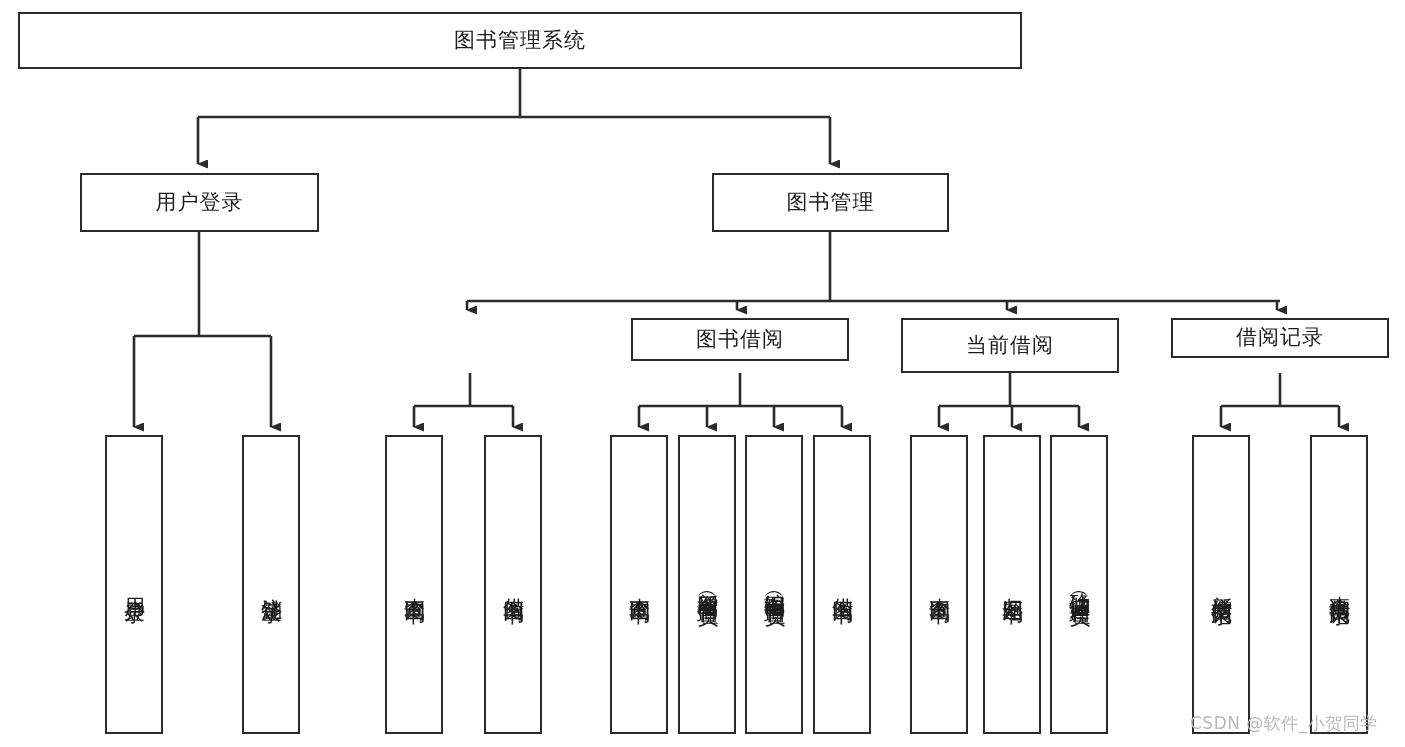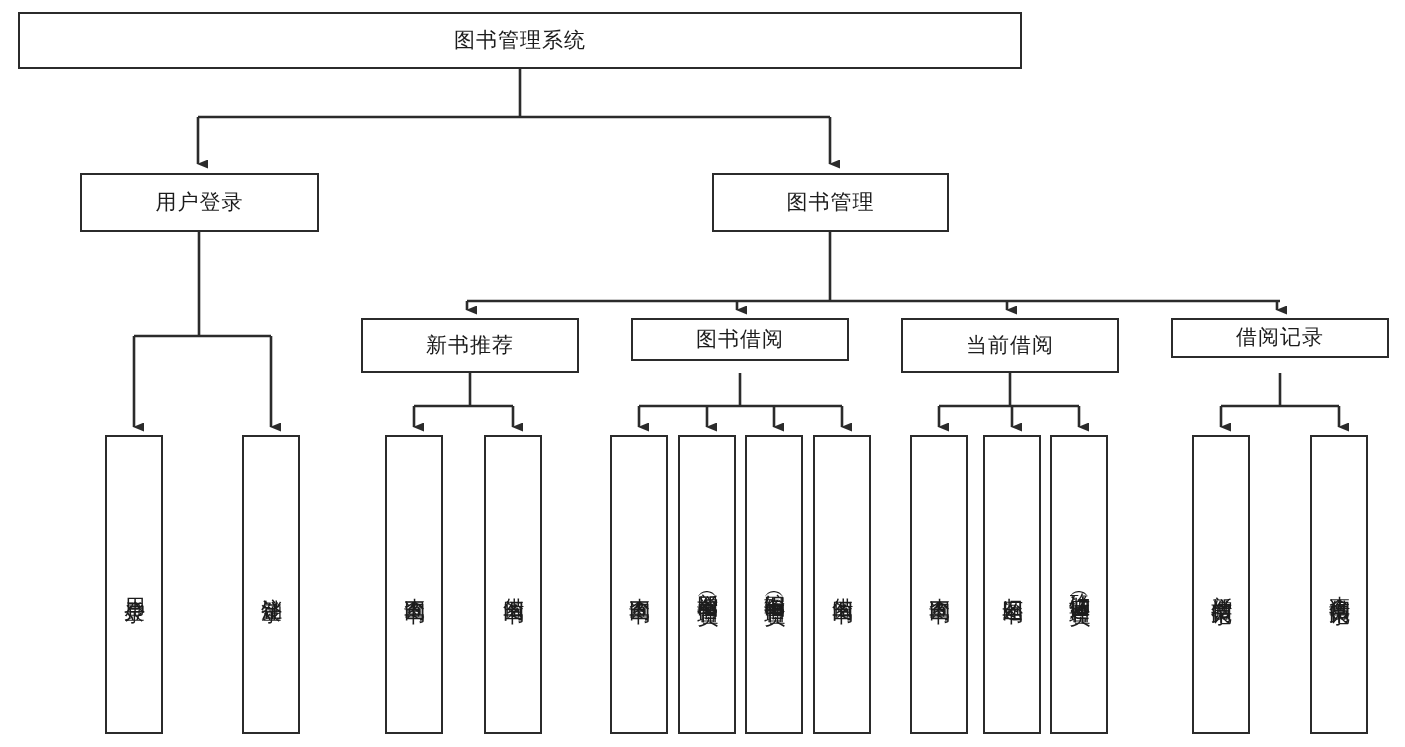--- a/index.html
+++ b/index.html
@@ -121,23 +121,20 @@
     <span>图书管理系统</span>
   </div>
 
   <div class="node horiz" style="left:80px; top:173px; width:239px; height:59px;">
     <span>用户登录</span>
   </div>
   <div class="node horiz" style="left:712px; top:173px; width:237px; height:59px;">
     <span>图书管理</span>
   </div>
 
-  <div class="node horiz" style="left:361px; top:318px; width:218px; height:55px;">
-    <span>新书推荐</span>
-  </div>
   <div class="node horiz" style="left:631px; top:318px; width:218px; height:43px;">
     <span>图书借阅</span>
   </div>
   <div class="node horiz" style="left:901px; top:318px; width:218px; height:55px;text-align:right;">
     <span>当前借阅</span>
   </div>
   <div class="node horiz" style="left:1171px; top:318px; width:218px; height:40px;align-items:center;">
     <span>借阅记录</span>
   </div>
 
@@ -174,14 +171,15 @@
   <div class="node vert" style="left:1050px; top:435px; width:58px; height:299px;">
     <span class="vtext">确认归还（管理员）</span>
   </div>
   <div class="node vert" style="left:1192px; top:435px; width:58px; height:299px;">
     <span class="vtext">新增借阅记录</span>
   </div>
   <div class="node vert" style="left:1310px; top:435px; width:58px; height:299px;">
     <span class="vtext">查询借阅记录</span>
   </div>
 
+  <div class="watermark" style="left:1190px; top:712px;">CSDN @软件_小贺同学</div>
 
 </div>
 
 </body></html>

